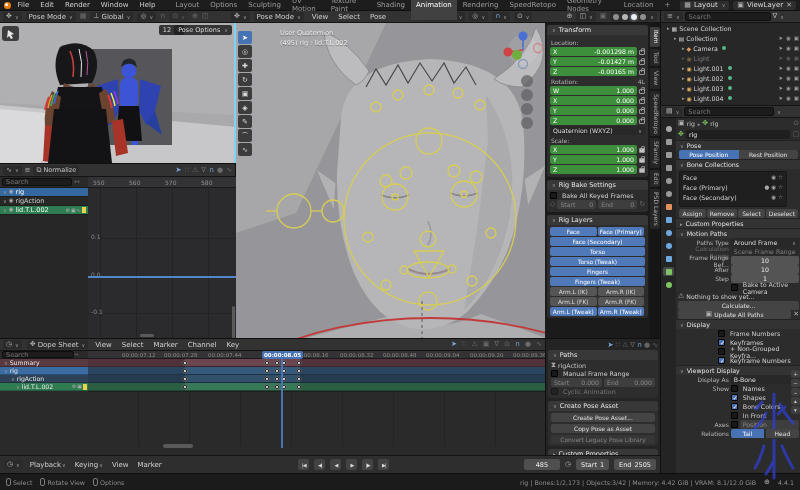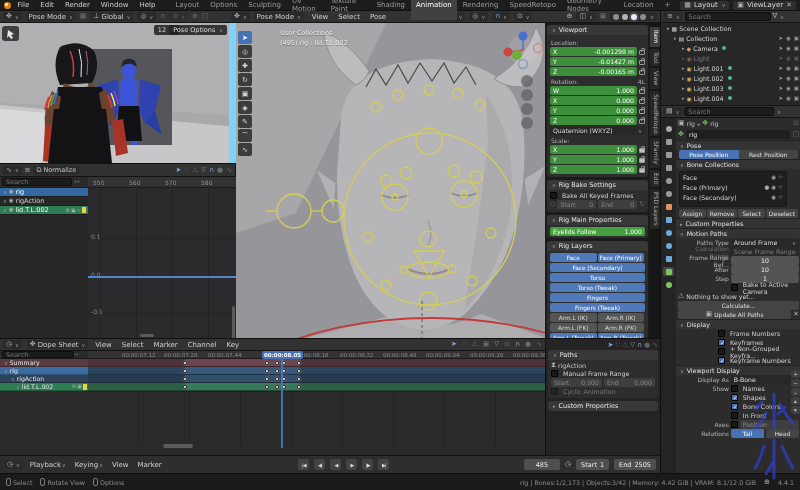--- a/index.html
+++ b/index.html
@@ -21,21 +21,21 @@
 #topbar-right{margin-left:auto;display:flex;gap:4px;align-items:center}
 .pill{background:#2e2e2e;border-radius:2px;height:9px;display:flex;align-items:center;padding:0 4px;gap:3px;color:#ddd}
 
 .ehdr{position:absolute;top:11px;height:12px;background:#323232;border-bottom:1px solid #141414;display:flex;align-items:center;gap:4px;padding:0 3px;font-size:7px;color:#ccc;z-index:25}
 .hbtn{display:flex;align-items:center;gap:2px;background:#2a2a2a;border-radius:2px;height:9px;padding:0 3px}
 .ball{width:6px;height:6px;border-radius:50%;background:#8f8f8f;display:inline-block}
 .ball.b2{background:#b5b5b5}
 .ball.on{background:#e8eef8;box-shadow:0 0 0 2px #4a4a4a}
 .search{background:#1c1c1c;border:1px solid #0e0e0e;border-radius:2px;height:9px;font-size:6.5px;color:#bbb;font-family:"DejaVu Sans",sans-serif;padding:0 3px;outline:none}
 
-#leftvp{position:absolute;left:0;top:23px;width:236px;height:140px;overflow:hidden;border-right:7px solid #7dd3fc}
+#leftvp{position:absolute;left:0;top:23px;width:236px;height:140px;overflow:hidden;border-right:2px solid #7dd3fc}
 .vp-pill{position:absolute;background:rgba(30,30,30,.85);border-radius:2px;height:10px;display:flex;align-items:center;gap:3px;padding:0 4px;font-size:6.5px;color:#ddd}
 
 #graph{position:absolute;left:0;top:163px;width:236px;height:175px;background:#2b2b2d;border-right:1px solid #101010;border-top:1px solid #101010}
 #ghdr{height:13px;background:#323232;border-bottom:1px solid #141414;display:flex;align-items:center;gap:3px;padding:0 3px;font-size:6.5px}
 #gsearchrow{position:absolute;left:0;top:13px;width:88px;height:11px;background:#2a2a2a;display:flex;align-items:center;padding:0 2px;gap:2px;border-bottom:1px solid #1a1a1a}
 #gruler{position:absolute;left:88px;top:13px;width:148px;height:11px;background:#333335;border-bottom:1px solid #1a1a1a}
 .gtick{position:absolute;top:2px;font-size:6px;color:#909090}
 #gchannels{position:absolute;left:0;top:24px;width:88px;height:151px;background:#272727}
 .gch{height:9px;display:flex;align-items:center;gap:2px;font-size:6.5px;color:#ccc;padding-left:2px;border-bottom:1px solid #1e1e1e}
 .gch.sel{background:#34699f;color:#fff}
@@ -465,41 +465,41 @@
         <circle cx="287" cy="41" r="4.5" fill="none" stroke="#8899bb" stroke-width="1.3"></circle>
       </g>
       <g fill="#626266" opacity="0.75">
         <circle cx="291" cy="58" r="6"></circle>
           <circle cx="291" cy="72" r="6"></circle>
         <circle cx="291" cy="86" r="6"></circle>
           <circle cx="291" cy="100" r="6"></circle>
       </g>
     </svg>
     <div id="vp-overlay-txt">
-      <div>User Collections</div>
+      <div>User Quaternion</div>
       <div>(495) rig : lid.T.L.002</div>
     </div>
     <div id="toolcol">
       <span class="tool active">➤</span>
       <span class="tool">◎</span>
       <span class="tool">✚</span>
       <span class="tool">↻</span>
       <span class="tool">▣</span>
       <span class="tool">◈</span>
       <span class="tool">✎</span>
       <span class="tool">⌒</span>
       <span class="tool">∿</span>
     </div>
 
     
     <div id="npanel">
       <div class="panel">
         <div class="phdr">
             <span class="caret">∨</span>
-            <span>Viewport</span>
+            <span>Transform</span>
           </div>
         <div class="pbody">
           <div class="plabel">Location:</div>
           <div>
 
           <div class="trow">
                 <div class="vf kf grow">
                   <span class="ax">X</span>
                   <span>-0.001298 m</span>
                 </div>
@@ -607,32 +607,20 @@
                 <span class="ax">End</span>
                 <span>0</span>
               </div>
               <span class="ic">↻</span>
             </div>
         </div>
       </div>
       <div class="panel">
         <div class="phdr">
             <span class="caret">∨</span>
-            <span>Rig Main Properties</span>
-          </div>
-        <div class="pbody">
-          <div class="vf kf" style="background:#44a03e">
-              <span class="ax">Eyelids Follow</span>
-              <span>1.000</span>
-            </div>
-        </div>
-      </div>
-      <div class="panel">
-        <div class="phdr">
-            <span class="caret">∨</span>
             <span>Rig Layers</span>
           </div>
         <div class="pbody">
           <div id="riglayers">
 
           <span class="rlb on half">Face</span>
               <span class="rlb on half">Face (Primary)</span>
               <span class="rlb on">Face (Secondary)</span>
               <span class="rlb on">Torso</span>
               <span class="rlb on">Torso (Tweak)</span>
@@ -821,20 +809,31 @@
             </div>
             <div class="vf grow">
               <span class="ax">End</span>
               <span>0.000</span>
             </div>
           </div>
         <div class="trow dim">
             <span class="cb"></span>
             <span class="cbl">Cyclic Animation</span>
           </div>
+      </div>
+    </div>
+    <div class="panel">
+      <div class="phdr">
+          <span class="caret">∨</span>
+          <span>Create Pose Asset</span>
+        </div>
+      <div class="pbody" style="display:flex;flex-direction:column;gap:2px">
+        <div class="btn">Create Pose Asset...</div>
+        <div class="btn">Copy Pose as Asset</div>
+        <div class="btn dim">Convert Legacy Pose Library</div>
       </div>
     </div>
     <div class="phdr" style="border-radius:3px">
         <span class="caret">▸</span>
         <span>Custom Properties</span>
       </div>
   </div>
 
   <div id="timeline">
     <span class="hbtn">

